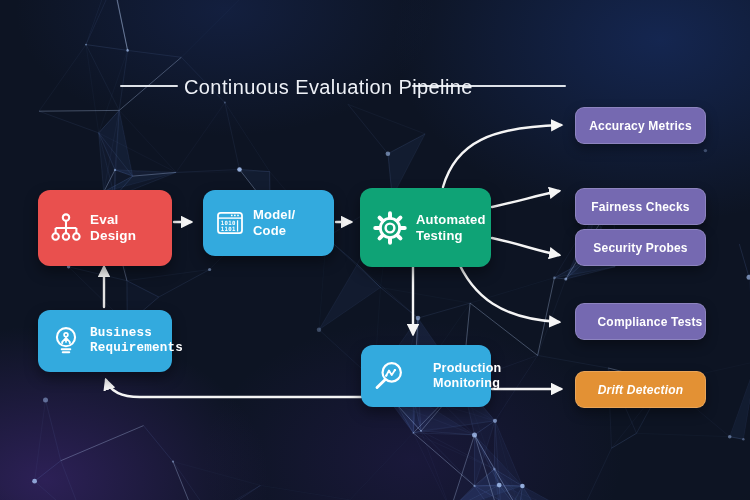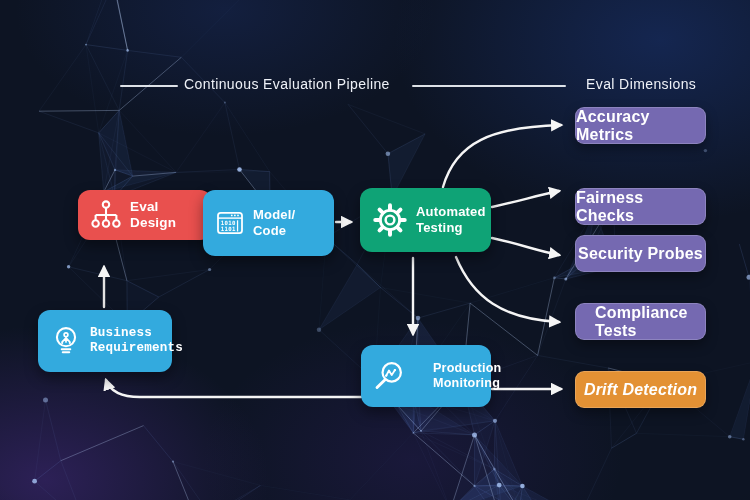--- a/index.html
+++ b/index.html
@@ -10,34 +10,34 @@
       radial-gradient(ellipse 130% 130% at 50% 45%, rgba(0,0,0,0) 55%, rgba(3,6,14,0.55) 100%),
       radial-gradient(ellipse 320px 220px at 6% 96%, rgba(96,52,170,0.38), rgba(0,0,0,0) 70%),
       radial-gradient(ellipse 300px 200px at 55% 92%, rgba(70,40,140,0.22), rgba(0,0,0,0) 70%),
       radial-gradient(ellipse 380px 260px at 88% 8%, rgba(38,80,185,0.30), rgba(0,0,0,0) 70%),
       radial-gradient(ellipse 300px 180px at 30% 2%, rgba(40,70,160,0.22), rgba(0,0,0,0) 70%),
       #0d1423;
   }
   #plexus,#arrows{position:absolute;left:0;top:0;}
   .hline{position:absolute;height:1.5px;background:rgba(244,247,252,0.9);border-radius:1px;}
   .sec-title{
-    position:absolute;color:#eef1f7;font-size:14px;font-weight:500;
+    position:absolute;color:#eef1f7;font-size:20px;font-weight:500;
     letter-spacing:0.4px;white-space:nowrap;
   }
   .node{
     position:absolute;border-radius:12px;display:flex;align-items:center;
     gap:7px;padding:0 8px 0 11px;color:#fff;box-sizing:border-box;
     box-shadow:0 6px 14px rgba(0,0,0,0.40);
   }
   .node .nlabel{font-size:13px;font-weight:700;line-height:1.22;letter-spacing:0.2px;}
   .node .nicon{flex:0 0 auto;display:flex;align-items:center;justify-content:center;}
   .dim{
     position:absolute;left:575px;width:131px;height:37px;border-radius:9px;
     display:flex;align-items:center;justify-content:center;color:#fff;
-    font-size:16px;font-weight:700;letter-spacing:0.2px;
+    font-size:12px;font-weight:700;letter-spacing:0.2px;
     border:1px solid rgba(255,255,255,0.18);box-sizing:border-box;
     box-shadow:0 5px 12px rgba(0,0,0,0.35);
   }
 </style>
 </head>
 <body>
 
 <div id="stage">
 
   <svg id="plexus" width="750" height="500">
@@ -372,21 +372,20 @@
       <circle cx="495.0" cy="420.8" r="2.1" fill="#a6c2f2" fill-opacity="0.65"></circle>
       <circle cx="474.5" cy="434.9" r="2.5" fill="#a6c2f2" fill-opacity="0.78"></circle>
       <circle cx="86.3" cy="526.8" r="1.5" fill="#a6c2f2" fill-opacity="0.30"></circle>
       <circle cx="664.3" cy="382.1" r="1.8" fill="#a6c2f2" fill-opacity="0.60"></circle>
       <circle cx="501.8" cy="524.5" r="1.5" fill="#a6c2f2" fill-opacity="0.55"></circle>
     </svg>
 
   <span class="hline" style="left:120px;top:85px;width:58px;"></span>
   <span class="sec-title" style="left:184px;top:76px;">Continuous Evaluation Pipeline</span>
   <span class="hline" style="left:412px;top:85px;width:154px;"></span>
-  <span class="sec-title" style="left:586px;top:76px;">Eval Dimensions</span>
 
   <svg id="arrows" width="750" height="500">
     <defs>
       <marker id="ah" viewBox="0 0 10 10" refX="8" refY="5" markerWidth="5.2" markerHeight="5.2" orient="auto-start-reverse">
         <path d="M0,0 L10,5 L0,10 z" fill="#f5f5f5"></path>
       </marker>
     </defs>
     <g stroke="#f5f5f5" stroke-width="2.4" fill="none" stroke-linecap="round">
       <path d="M174,222 H191" marker-end="url(#ah)"></path>
       <path d="M336,222 H351" marker-end="url(#ah)"></path>
@@ -394,21 +393,21 @@
       <path d="M413,258 V334" marker-end="url(#ah)"></path>
       <path d="M492,389 H561" marker-end="url(#ah)"></path>
       <path d="M361,397 H140 Q112,397 106,380" marker-end="url(#ah)"></path>
       <path d="M443,187 C456,142 492,127 561,125" marker-end="url(#ah)"></path>
       <path d="M492,207 C520,201 538,195 559,191" marker-end="url(#ah)"></path>
       <path d="M492,238 C520,244 538,251 559,255" marker-end="url(#ah)"></path>
       <path d="M456,257 C473,298 503,319 559,322" marker-end="url(#ah)"></path>
     </g>
   </svg>
 
-  <div class="node" id="n-eval-design" style="left: 38px; top: 190px; width: 134px; height: 50px; background: rgb(233, 80, 78); margin-left: 40px;">
+  <div class="node" id="n-eval-design" style="left: 38px; top: 190px; width: 134px; height: 76px; background: rgb(233, 80, 78);">
     <span class="nicon">
       <svg width="34" height="34" viewBox="0 0 36 36" fill="none" stroke="#fff" stroke-width="2.2">
         <circle cx="18" cy="7" r="3.4"></circle>
         <path d="M18,10.4 V18 M7,18 H29 M7,18 V23.6 M18,18 V23.6 M29,18 V23.6"></path>
         <circle cx="7" cy="27" r="3.4"></circle>
           <circle cx="18" cy="27" r="3.4"></circle>
           <circle cx="29" cy="27" r="3.4"></circle>
       </svg>
     </span>
     <span class="nlabel" style="font-size:13.5px">Eval Design</span>
@@ -423,21 +422,21 @@
         <circle cx="23.5" cy="9.5" r="1" fill="#fff" stroke="none"></circle>
         <circle cx="27" cy="9.5" r="1" fill="#fff" stroke="none"></circle>
         <text x="7.5" y="20.5" font-size="6.4" font-weight="bold" letter-spacing="0.4" fill="#fff" stroke="none" font-family="DejaVu Sans Mono,monospace">1010</text>
         <text x="7.5" y="27.5" font-size="6.4" font-weight="bold" letter-spacing="0.4" fill="#fff" stroke="none" font-family="DejaVu Sans Mono,monospace">1101</text>
         <path d="M26.5,15 V27.5" stroke-width="1.4"></path>
       </svg>
     </span>
     <span class="nlabel" style="font-size:13px">Model/ Code</span>
   </div>
 
-  <div class="node" id="n-automated-testing" style="left: 360px; top: 188px; width: 131px; height: 64px; background: rgb(15, 163, 118);">
+  <div class="node" id="n-automated-testing" style="left: 360px; top: 188px; width: 131px; height: 79px; background: rgb(15, 163, 118);">
     <span class="nicon">
       <svg width="38" height="38" viewBox="-20 -20 40 40" fill="none" stroke="#fff">
         <g stroke-width="4.2" stroke-linecap="round">
           <path d="M11,0 L15.5,0"></path>
             <path d="M-11,0 L-15.5,0"></path>
           <path d="M0,11 L0,15.5"></path>
             <path d="M0,-11 L0,-15.5"></path>
           <path d="M7.8,7.8 L11,11"></path>
             <path d="M-7.8,-7.8 L-11,-11"></path>
           <path d="M7.8,-7.8 L11,-11"></path>
@@ -476,21 +475,21 @@
     </span>
     <span class="nlabel" style="font-size:12.6px">Production Monitoring</span>
   </div>
 
   <div class="dim" style="top: 107px; background: rgb(117, 105, 177);">
     <span>Accuracy Metrics</span>
   </div>
   <div class="dim" style="top: 188px; background: rgb(117, 105, 177);">
     <span>Fairness Checks</span>
   </div>
-  <div class="dim" style="top: 235px; background: rgb(117, 105, 177);">
+  <div class="dim" style="top: 229px; background: rgb(117, 105, 177);">
     <span>Security Probes</span>
   </div>
   <div class="dim" style="top: 303px; background: rgb(117, 105, 177); padding-left: 19px;">
     <span>Compliance Tests</span>
   </div>
   <div class="dim" style="top: 371px; background: rgb(227, 145, 52); font-style: italic;">
     <span>Drift Detection</span>
   </div>
 
 </div>

